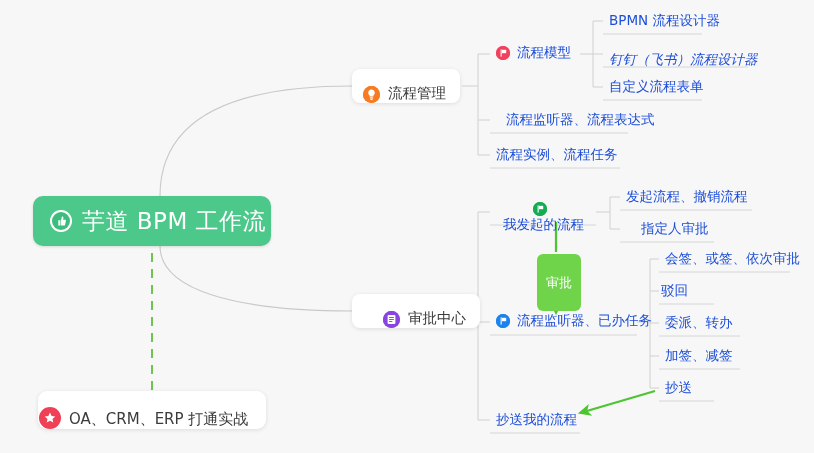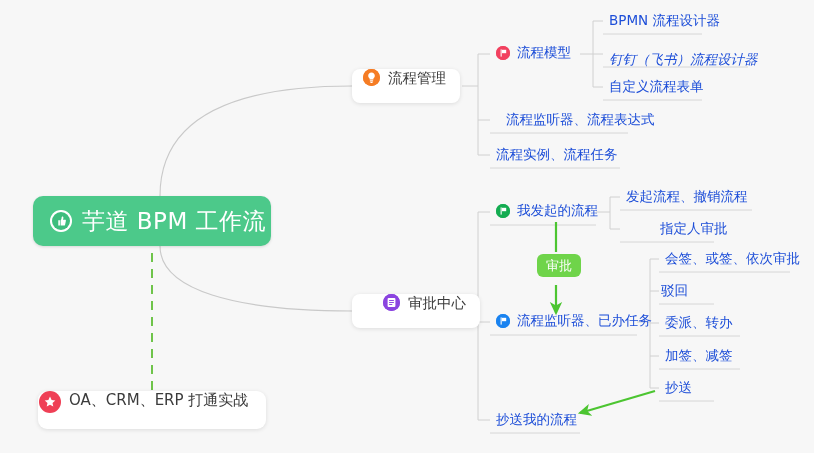--- a/index.html
+++ b/index.html
@@ -51,21 +51,21 @@
     white-space: nowrap;
   }
 
   
   .pill {
     position: absolute;
     background: #ffffff;
     border-radius: 8px;
     box-shadow: 0 1px 4px rgba(0,0,0,0.11);
     display: flex;
-    align-items: flex-start;
+    align-items: flex-end;
     padding: 0 14px 0 11px;
     height: 34px;
     box-sizing: border-box;
     white-space: nowrap;
   }
   .pill .pill-label {
     font-size: 14.5px;
     color: #3b3b3b;
     margin-left: 8px;
   }
@@ -80,21 +80,21 @@
     box-sizing: border-box;
   }
 
   
   .tag {
     position: absolute;
     background: #6fd44a;
     color: #ffffff;
     border-radius: 6px;
     font-size: 13px;
-    padding: 5px 9px;
+    padding: 22px 9px;
     white-space: nowrap;
     line-height: 1;
   }
 
   
   .ic {
     width: 17px;
     height: 17px;
     border-radius: 50%;
     display: inline-flex;
@@ -269,33 +269,33 @@
         <circle cx="8.5" cy="8.5" r="8.5" fill="#8b44e0"></circle>
         <rect x="4.6" y="3.9" width="7.8" height="9.2" rx="1" fill="#ffffff"></rect>
         <rect x="6.1" y="6.0" width="4.8" height="0.95" fill="#8b44e0"></rect>
         <rect x="6.1" y="8.0" width="4.8" height="0.95" fill="#8b44e0"></rect>
         <rect x="6.1" y="10.0" width="3.2" height="0.95" fill="#8b44e0"></rect>
       </svg>
     </span>
     <span class="pill-label">审批中心</span>
   </div>
 
-  <div class="leaf" style="left:490px; top:202px; display:flex; align-items:center;">
+  <div class="leaf" style="left:490px; top:202px; display:flex; align-items:center;flex-direction:column;">
     <span class="ic ic-sm ic-green">
       <svg width="14" height="14" viewBox="0 0 14 14">
         <circle cx="7" cy="7" r="7" fill="#14ac51"></circle>
         <rect x="4.6" y="3.4" width="1.1" height="7.2" fill="#ffffff"></rect>
         <path d="M6.0 3.8 L10.2 3.8 L10.2 7.2 L6.0 7.2 Z" fill="#ffffff"></path>
       </svg>
     </span>
     <span style="margin-left:7px;">我发起的流程</span>
   </div>
 
   <div class="leaf" style="left:620px; top:188px;">发起流程、撤销流程</div>
-  <div class="leaf" style="left:654px; top:220px;">指定人审批</div>
+  <div class="leaf" style="left:635px; top:220px;">指定人审批</div>
 
   <div class="tag" style="left:537px; top:254px;">审批</div>
 
   <div class="leaf" style="left:490px; top:312px; display:flex; align-items:center;">
     <span class="ic ic-sm ic-blue">
       <svg width="14" height="14" viewBox="0 0 14 14">
         <circle cx="7" cy="7" r="7" fill="#1a83f0"></circle>
         <rect x="4.6" y="3.4" width="1.1" height="7.2" fill="#ffffff"></rect>
         <path d="M6.0 3.8 L10.2 3.8 L10.2 7.2 L6.0 7.2 Z" fill="#ffffff"></path>
       </svg>

